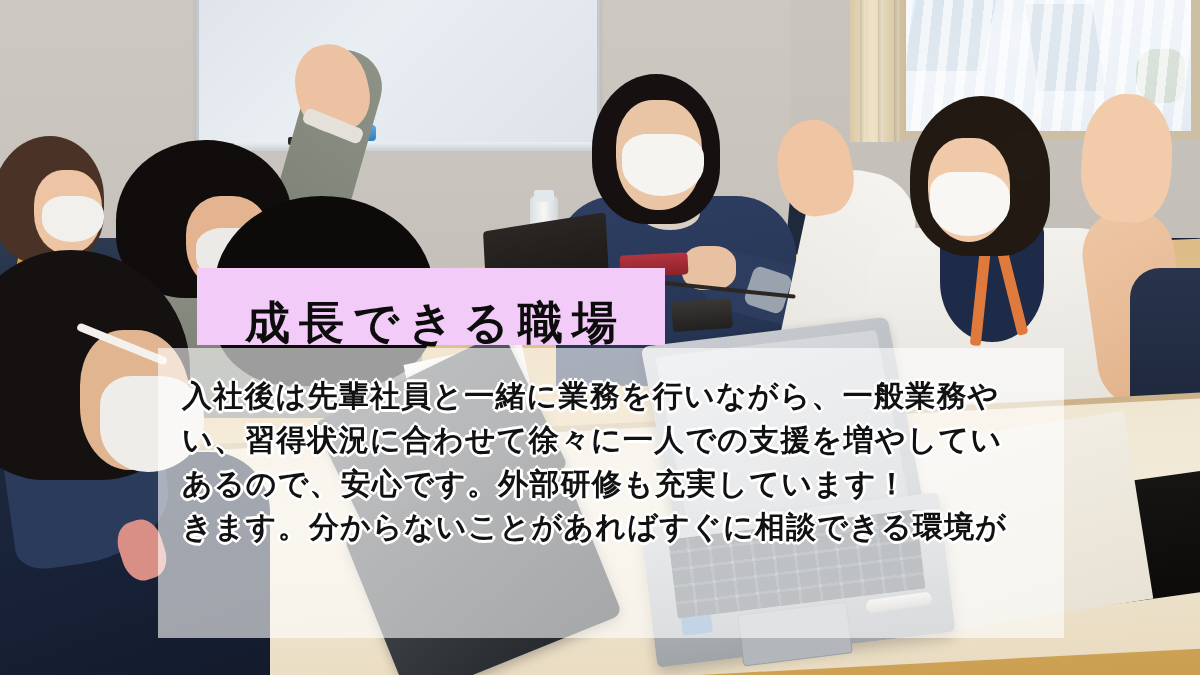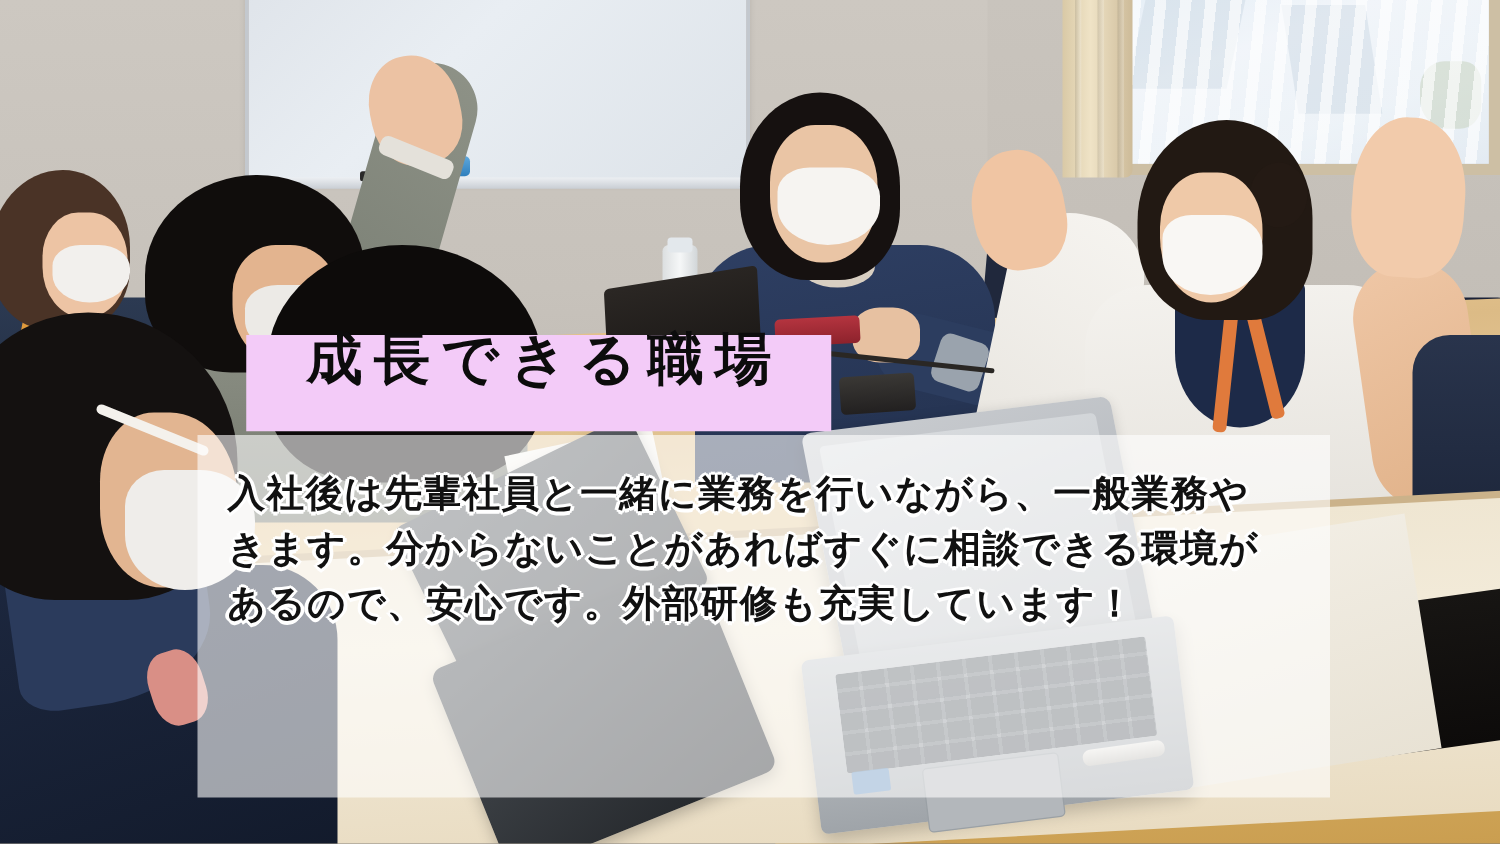--- a/index.html
+++ b/index.html
@@ -296,23 +296,22 @@
     transform:rotate(-8deg);
   }
   .dark-bar {
     position:absolute; left:1040px; top:480px; width:200px; height:120px;
     background:linear-gradient(180deg,#171513,#0d0b0a); transform:rotate(-8deg);
   }
 
   
   .title-banner {
     position:absolute; left:197px; top:268px; width:468px; height:77px;
-    background:#f3cbf8; display:flex; align-items:flex-start; justify-content:center;
+    background:#f3cbf8; display:flex; align-items:flex-end; justify-content:center;
     z-index:30;
-    font-family:Liberation Mono, monospace;
   }
   .title-text {
     font-size:45px; font-weight:700; color:#0c0c0c;
     letter-spacing:9px; text-indent:9px; line-height:1; white-space:nowrap;
   }
 
   .body-panel {
     position:absolute; left:158px; top:348px; width:906px; height:290px;
     background:rgba(255,255,255,0.60);
     z-index:20; padding:26px 38px 0 24px;
@@ -438,18 +437,19 @@
     <div class="stylus"></div>
   </div>
 
   <div class="title-banner">
     <div class="title-text">成長できる職場</div>
   </div>
 
   <div class="body-panel">
     <div class="body-text">
       <p>入社後は先輩社員と一緒に業務を行いながら、一般業務や</p>
+      <p>い、習得状況に合わせて徐々に一人での支援を増やしてい</p>
+      <p>あるので、安心です。外部研修も充実しています！</p>
       <p>きます。分からないことがあればすぐに相談できる環境が</p>
-      <p>あるので、安心です。外部研修も充実しています！</p>
     </div>
   </div>
 
 </div>
 
 </body></html>

